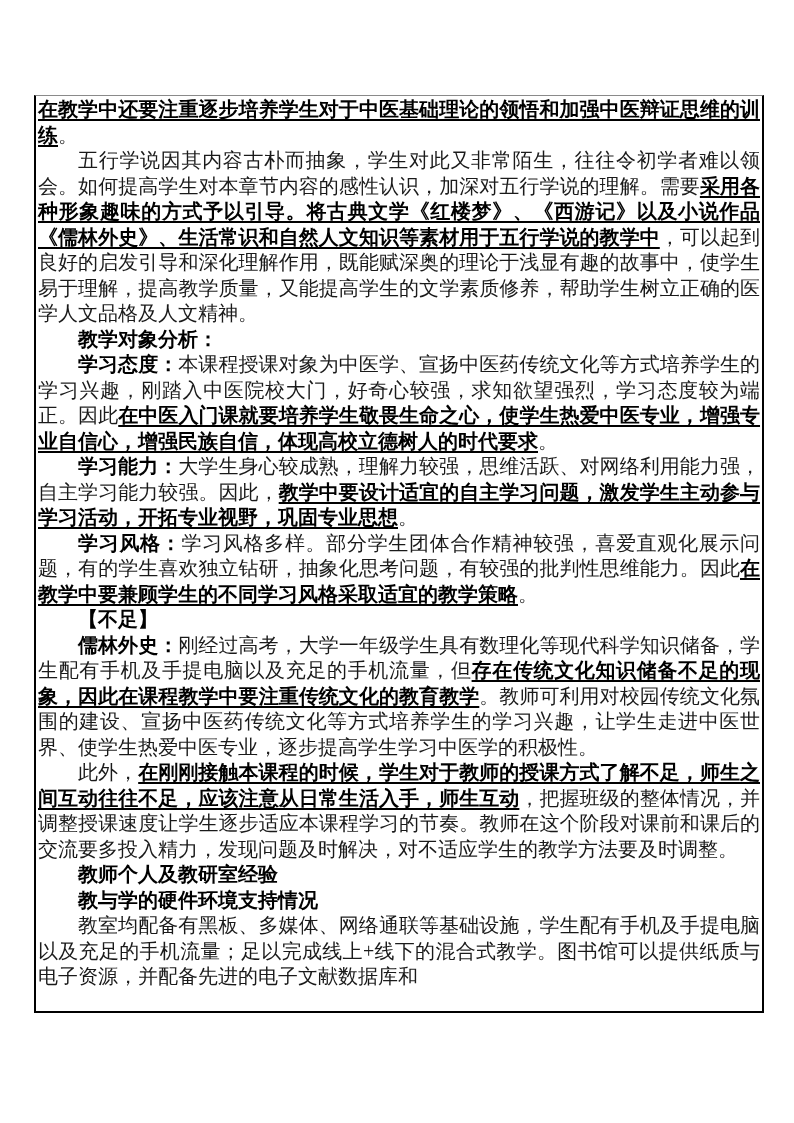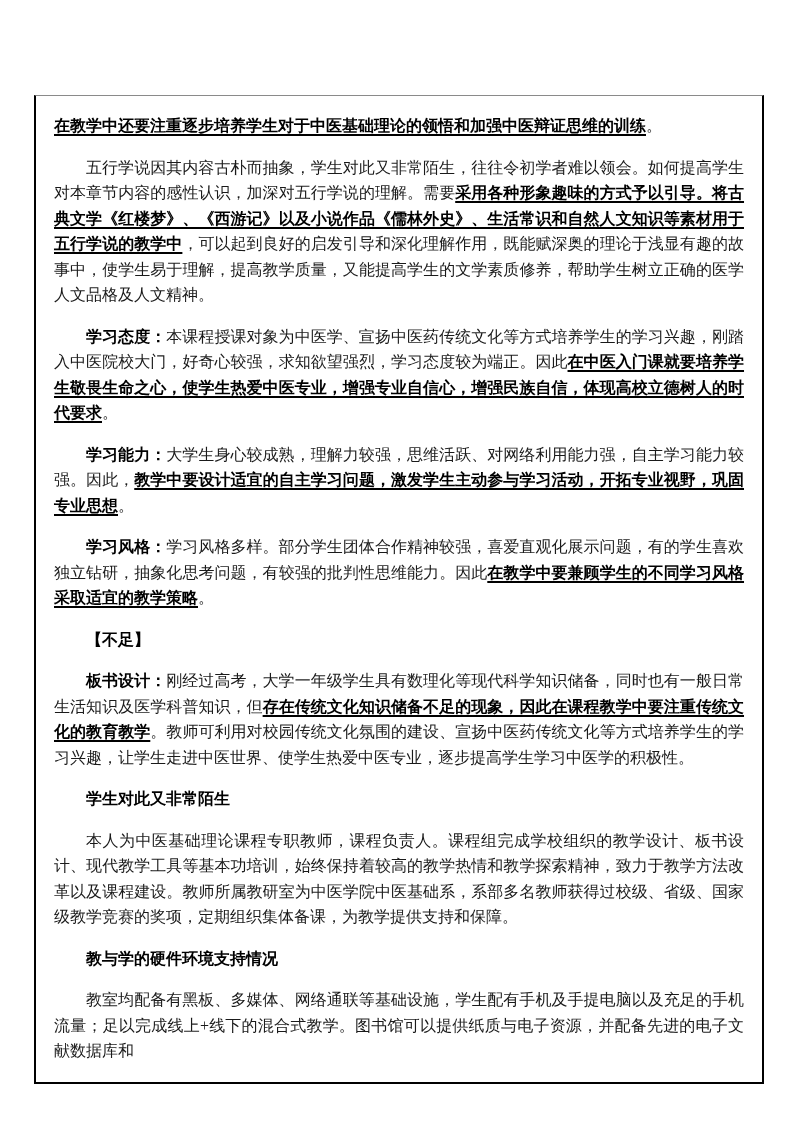--- a/index.html
+++ b/index.html
@@ -16,46 +16,47 @@
     left:34px;top:95px;
     width:722px;
     min-height:912px;
     background:#ffffff;
     border:2px solid #000000;
     border-top:1px solid #8a8a8a;
     padding:1px 2px 2px 2px;
   }
   .cell{width:100%;}
   .cell p{
-    margin:16px;padding:0;
-    font-size:16px;
+    margin:0;padding:0;
+    font-size:20px;
     line-height:25.5px;
     color:#1a1a1a;
     text-align:justify;
     text-justify:inter-character;
     text-indent:2em;
     word-break:break-all;
   }
   .cell p.noindent{text-indent:0;}
   .run{white-space:normal;}
   .b{font-weight:700;color:#000000;}
   .u{text-decoration:underline;text-decoration-thickness:1.5px;text-underline-offset:3px;}
 </style>
 </head>
 <body>
 
 <div class="page">
   <div class="doc-table">
     <div class="cell" id="table-cell">
         <p class="noindent"><span class="run b u">在教学中还要注重逐步培养学生对于中医基础理论的领悟和加强中医辩证思维的训练</span><span class="run">。</span></p>
         <p><span class="run">五行学说因其内容古朴而抽象，学生对此又非常陌生，往往令初学者难以领会。如何提高学生对本章节内容的感性认识，加深对五行学说的理解。需要</span><span class="run b u">采用各种形象趣味的方式予以引导。将古典文学《红楼梦》、《西游记》以及小说作品《儒林外史》、生活常识和自然人文知识等素材用于五行学说的教学中</span><span class="run">，可以起到良好的启发引导和深化理解作用，既能赋深奥的理论于浅显有趣的故事中，使学生易于理解，提高教学质量，又能提高学生的文学素质修养，帮助学生树立正确的医学人文品格及人文精神。</span></p>
+        <p><span class="run b">教学对象分析：</span></p>
         <p><span class="run b">学习态度：</span><span class="run">本课程授课对象为中医学、宣扬中医药传统文化等方式培养学生的学习兴趣，刚踏入中医院校大门，好奇心较强，求知欲望强烈，学习态度较为端正。因此</span><span class="run b u">在中医入门课就要培养学生敬畏生命之心，使学生热爱中医专业，增强专业自信心，增强民族自信，体现高校立德树人的时代要求</span><span class="run">。</span></p>
         <p><span class="run b">学习能力：</span><span class="run">大学生身心较成熟，理解力较强，思维活跃、对网络利用能力强，自主学习能力较强。因此，</span><span class="run b u">教学中要设计适宜的自主学习问题，激发学生主动参与学习活动，开拓专业视野，巩固专业思想</span><span class="run">。</span></p>
         <p><span class="run b">学习风格：</span><span class="run">学习风格多样。部分学生团体合作精神较强，喜爱直观化展示问题，有的学生喜欢独立钻研，抽象化思考问题，有较强的批判性思维能力。因此</span><span class="run b u">在教学中要兼顾学生的不同学习风格采取适宜的教学策略</span><span class="run">。</span></p>
         <p><span class="run b">【不足】</span></p>
-        <p><span class="run b">板书设计：</span><span class="run">刚经过高考，大学一年级学生具有数理化等现代科学知识储备，同时也有一般日常生活知识及医学科普知识，但</span><span class="run b u">存在传统文化知识储备不足的现象，因此在课程教学中要注重传统文化的教育教学</span><span class="run">。教师可利用对校园传统文化氛围的建设、宣扬中医药传统文化等方式培养学生的学习兴趣，让学生走进中医世界、使学生热爱中医专业，逐步提高学生学习中医学的积极性。</span></p>
-        <p><span class="run b">学生对此又非常陌生</span></p>
-        <p><span class="run">本人为中医基础理论课程专职教师，课程负责人。课程组完成学校组织的教学设计、板书设计、现代教学工具等基本功培训，始终保持着较高的教学热情和教学探索精神，致力于教学方法改革以及课程建设。教师所属教研室为中医学院中医基础系，系部多名教师获得过校级、省级、国家级教学竞赛的奖项，定期组织集体备课，为教学提供支持和保障。</span></p>
+        <p><span class="run b">儒林外史：</span><span class="run">刚经过高考，大学一年级学生具有数理化等现代科学知识储备，学生配有手机及手提电脑以及充足的手机流量，但</span><span class="run b u">存在传统文化知识储备不足的现象，因此在课程教学中要注重传统文化的教育教学</span><span class="run">。教师可利用对校园传统文化氛围的建设、宣扬中医药传统文化等方式培养学生的学习兴趣，让学生走进中医世界、使学生热爱中医专业，逐步提高学生学习中医学的积极性。</span></p>
+        <p><span class="run">此外，</span><span class="run b u">在刚刚接触本课程的时候，学生对于教师的授课方式了解不足，师生之间互动往往不足，应该注意从日常生活入手，师生互动</span><span class="run">，把握班级的整体情况，并调整授课速度让学生逐步适应本课程学习的节奏。教师在这个阶段对课前和课后的交流要多投入精力，发现问题及时解决，对不适应学生的教学方法要及时调整。</span></p>
+        <p><span class="run b">教师个人及教研室经验</span></p>
         <p><span class="run b">教与学的硬件环境支持情况</span></p>
         <p><span class="run">教室均配备有黑板、多媒体、网络通联等基础设施，学生配有手机及手提电脑以及充足的手机流量；足以完成线上+线下的混合式教学。图书馆可以提供纸质与电子资源，并配备先进的电子文献数据库和</span></p>
       </div>
   </div>
 </div>
 
 </body></html>

